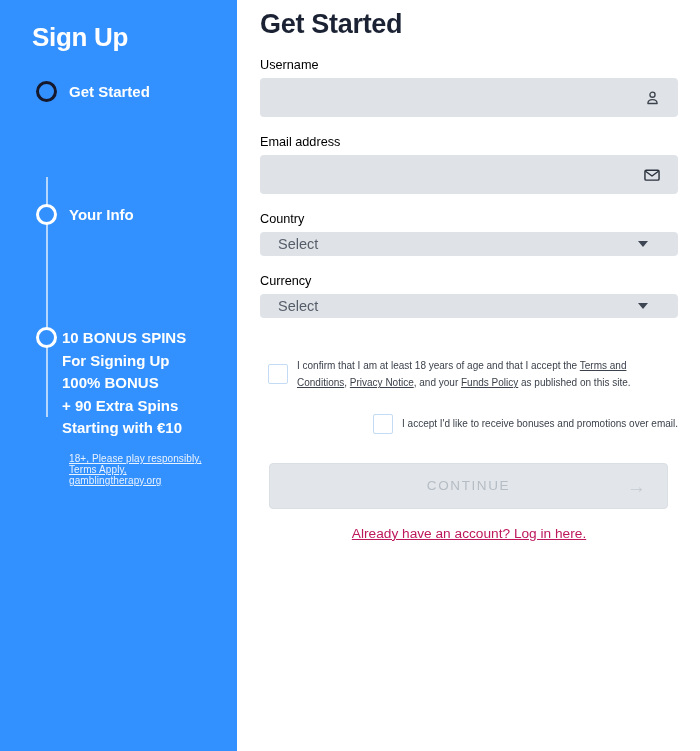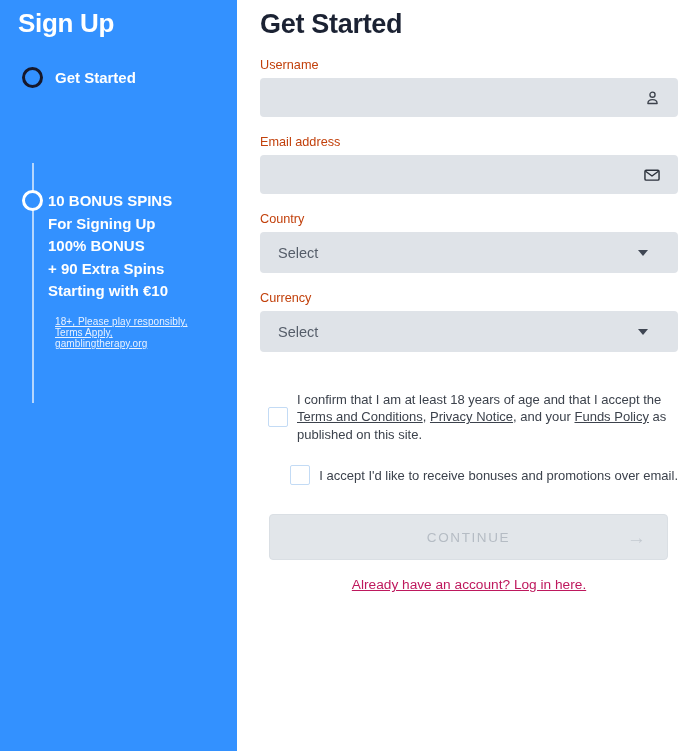--- a/index.html
+++ b/index.html
@@ -16,21 +16,21 @@
     display: flex;
     width: 700px; height: 751px;
   }
 
   
   .sidebar {
     width: 237px;
     min-width: 237px;
     background: #3391ff;
     position: relative;
-    padding: 0;
+    padding: 14px;
     overflow: hidden;
   }
   .sidebar-title {
     color: #ffffff;
     font-size: 26px;
     font-weight: bold;
     letter-spacing: -0.3px;
     margin: 8px 0 0 18px;
   }
   .steps {
@@ -100,21 +100,21 @@
   }
   .form-title {
     color: #1b2233;
     font-size: 27px;
     font-weight: bold;
     letter-spacing: -0.3px;
     margin: 9px 0 0 0;
   }
   .field { margin-top: 17px; }
   .field-label {
-    color: #c2410c;
+    color: #000000;
     font-size: 12.7px;
     line-height: 16px;
     margin-bottom: 5px;
   }
   .input-wrap {
     position: relative;
     height: 39px;
     background: #dfe3e8;
     border-radius: 4px;
     display: flex;
@@ -140,21 +140,21 @@
     display: flex;
     align-items: center;
     justify-content: center;
     width: 18px; height: 18px;
   }
   .field-icon svg { display: block; }
 
   
   .select-wrap {
     position: relative;
-    height: 41px;
+    height: 24px;
     background: #dfe3e8;
     border-radius: 4px;
     display: flex;
     align-items: center;
   }
   .select-value {
     font-size: 14.5px;
     color: #555d69;
     padding-left: 18px;
   }
@@ -179,21 +179,21 @@
   .check-row.second { margin-top: 22px; align-items: center; justify-content: flex-end; }
   .checkbox {
     width: 20px; height: 20px;
     min-width: 20px;
     border: 1.6px solid #c3dbf5;
     border-radius: 2px;
     background: #ffffff;
     margin-right: 9px;
   }
   .check-text {
-    font-size: 13px;
+    font-size: 10px;
     line-height: 17.4px;
     color: #3c424c;
   }
   .check-text a, .inline-link {
     color: #3c424c;
     text-decoration: underline;
   }
 
   
   .continue-btn {
@@ -239,20 +239,24 @@
     <div class="sidebar-title">Sign Up</div>
 
     <div class="steps">
       <div class="step-line"></div>
 
       <div class="step step-1">
         <span class="step-bullet active"></span>
         <span class="step-label">Get Started</span>
       </div>
 
+      <div class="step step-2">
+        <span class="step-bullet"></span>
+        <span class="step-label">Your Info</span>
+      </div>
 
       <div class="step step-3">
         <span class="step-bullet"></span>
         <div>
           <div class="bonus-lines">
             <div>10 BONUS SPINS</div>
             <div>For Signing Up</div>
             <div>100% BONUS</div>
             <div>+ 90 Extra Spins</div>
             <div>Starting with €10</div>

